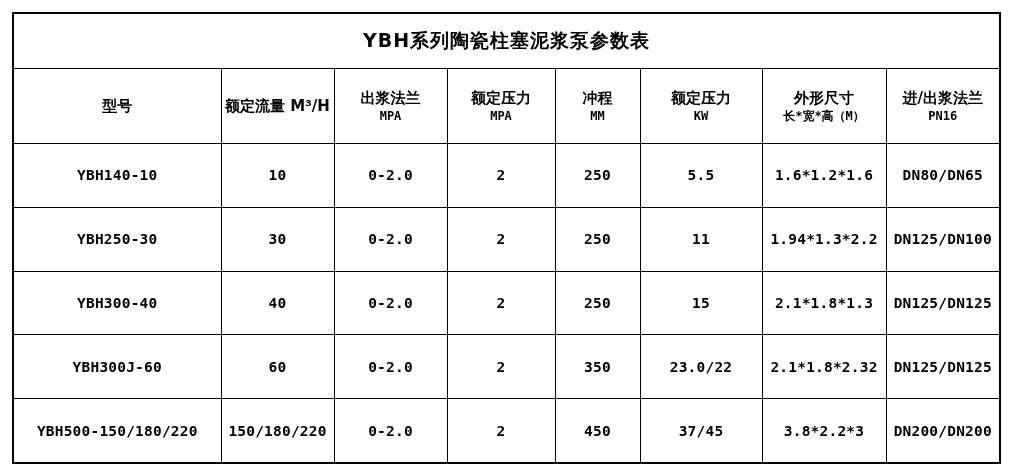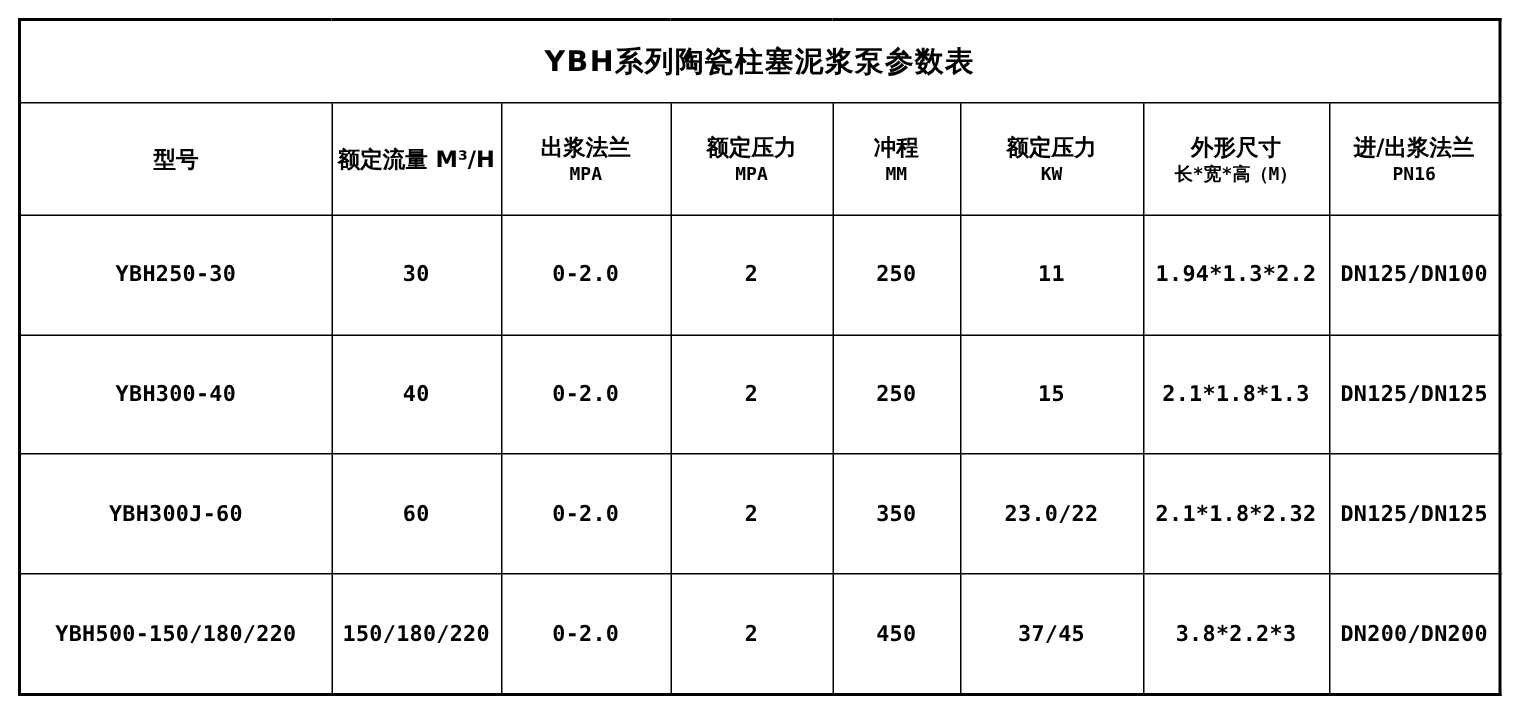--- a/index.html
+++ b/index.html
@@ -123,20 +123,30 @@
           <span class="sub">长*宽*高（M）</span>
         </th>
         <th>
           <span>进/出浆法兰</span>
           <span class="sub">PN16</span>
         </th>
       </tr>
     </thead>
     <tbody>
       <tr>
+        <td class="model">YBH140-10</td>
+        <td>10</td>
+        <td>0-2.0</td>
+        <td>2</td>
+        <td>250</td>
+        <td>5.5</td>
+        <td>1.6*1.2*1.6</td>
+        <td>DN80/DN65</td>
+      </tr>
+      <tr>
         <td class="model">YBH250-30</td>
         <td>30</td>
         <td>0-2.0</td>
         <td>2</td>
         <td>250</td>
         <td>11</td>
         <td>1.94*1.3*2.2</td>
         <td>DN125/DN100</td>
       </tr>
       <tr>

